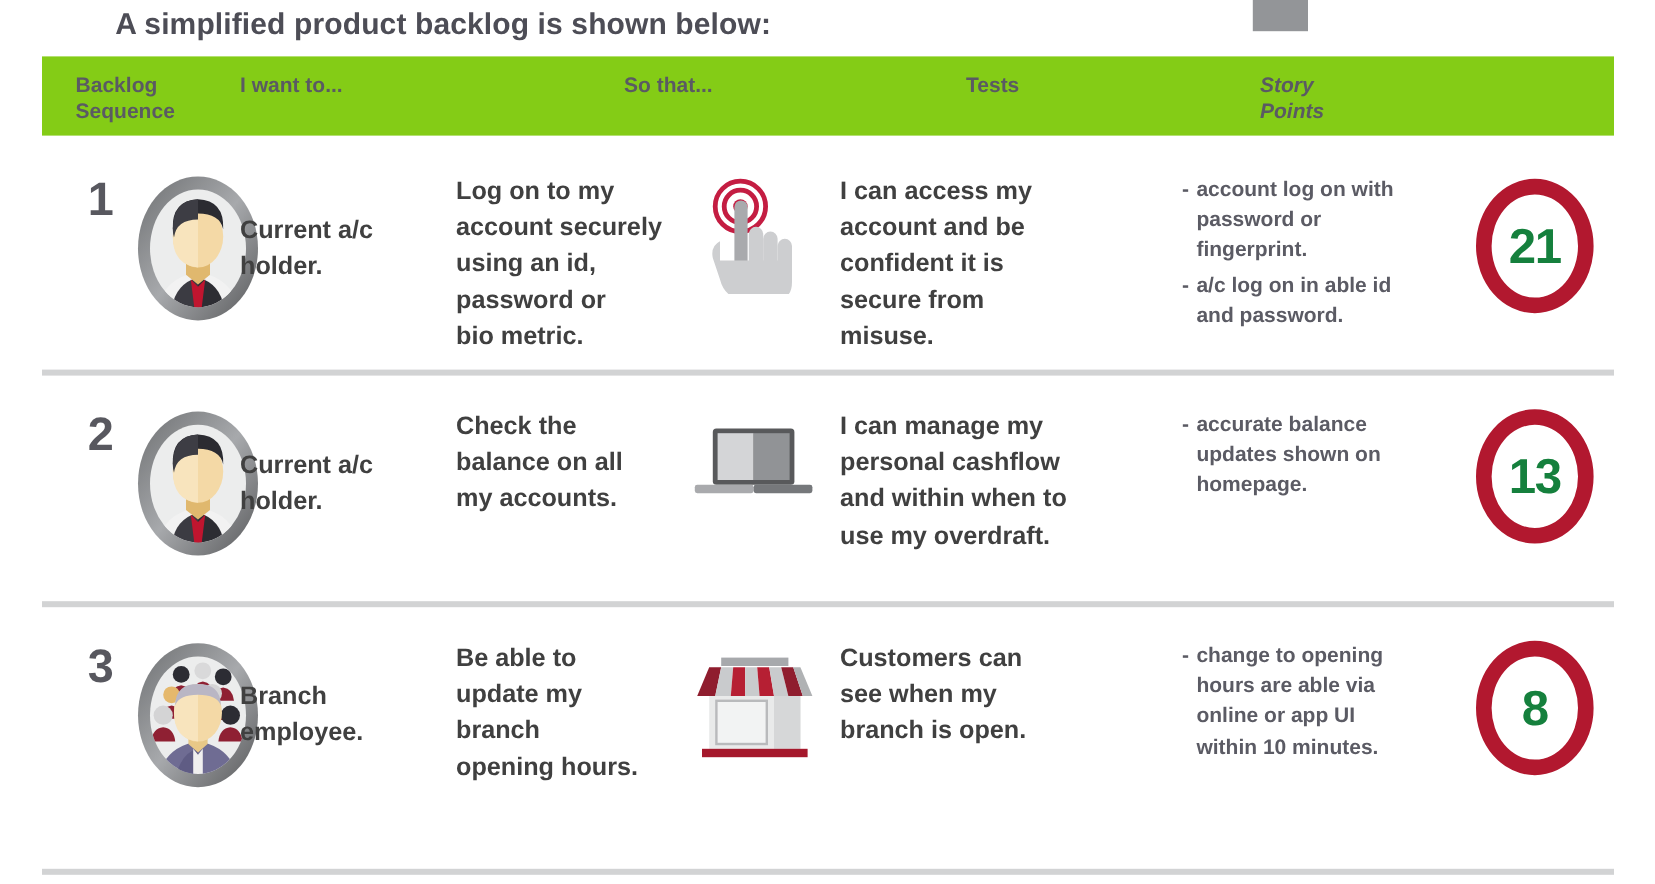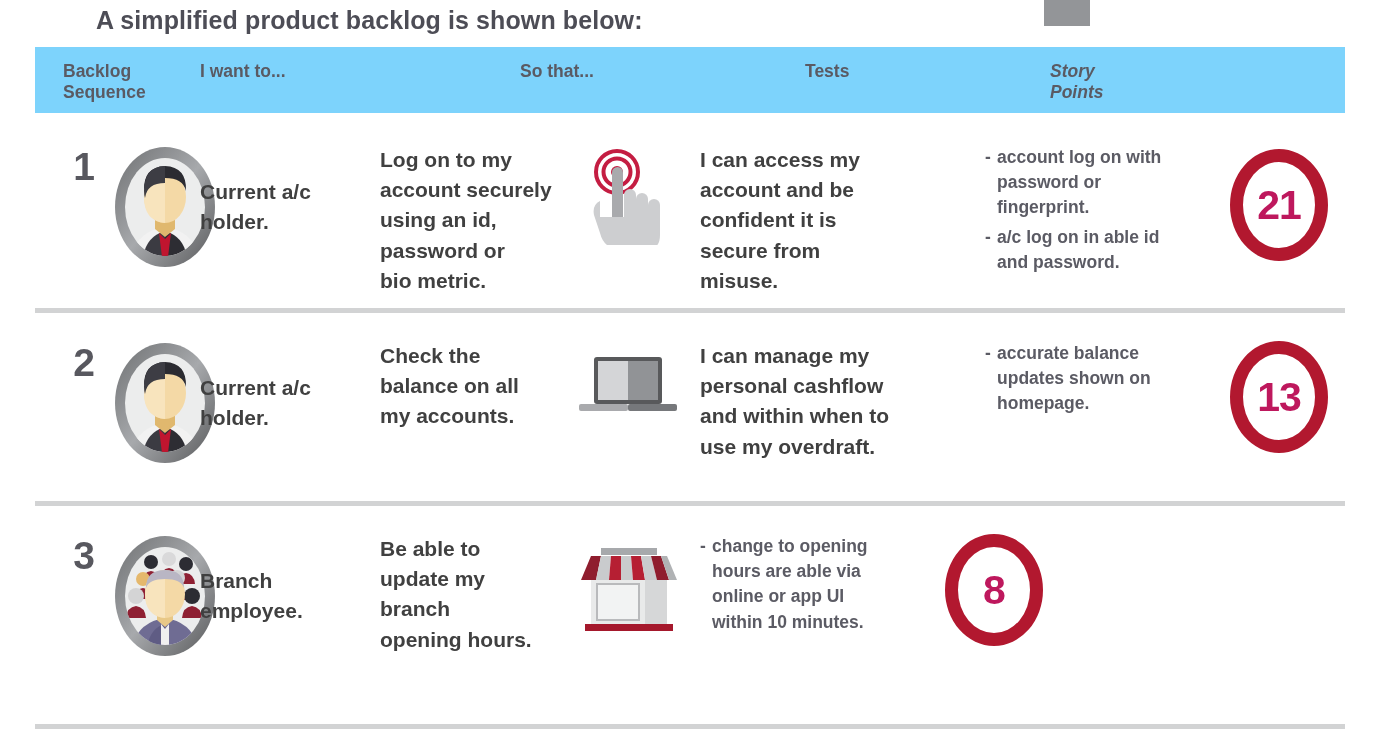--- a/index.html
+++ b/index.html
@@ -43,21 +43,21 @@
   
   #backlog-table {
     position: absolute;
     left: 35px;
     top: 47px;
     width: 1310px;
   }
 
   .head-row {
     display: flex;
-    background: #7dd3fc;
+    background: #84cc16;
     height: 66px;
     align-items: flex-start;
     box-sizing: border-box;
   }
   .head-cell {
     font-size: 17.5px;
     font-weight: bold;
     color: #5a5a63;
     line-height: 1.18;
     padding-top: 14px;
@@ -150,21 +150,21 @@
     width: 98px;
     height: 112px;
     border-radius: 50%;
     border: 13px solid #b2182f;
     box-sizing: border-box;
     display: flex;
     align-items: center;
     justify-content: center;
     font-size: 41px;
     font-weight: bold;
-    color: #be185d;
+    color: #15803d;
     letter-spacing: -1px;
   }
 
   
   #bottom-divider {
     position: absolute;
     left: 35px;
     top: 724px;
     width: 1310px;
     height: 5px;
@@ -414,20 +414,25 @@
             <path d="M48 44 L48 20 L58 20 L60 44 Z" fill="#c9cbcd"></path>
             <path d="M60 44 L58 20 L68 20 L72 44 Z" fill="#b61f33"></path>
             <path d="M72 44 L68 20 L78 20 L84 44 Z" fill="#c9cbcd"></path>
             <path d="M84 44 L78 20 L88 20 L96 44 Z" fill="#8f1d2e"></path>
             <path d="M96 44 L88 20 L94 20 L104 44 Z" fill="#b0b2b4"></path>
           </g>
           <rect x="12" y="88" width="88" height="7" fill="#a5182c"></rect>
         </svg>
       </div>
     </div>
+    <div class="cell c-sothat">
+      <div class="cell-text">Customers can
+see when my
+branch is open.</div>
+    </div>
     <div class="cell c-tests">
       <div class="test-item">
         <span class="test-dash">-</span>
         <span class="test-body">change to opening
 hours are able via
 online or app UI
 within 10 minutes.</span>
       </div>
     </div>
     <div class="cell c-points">

